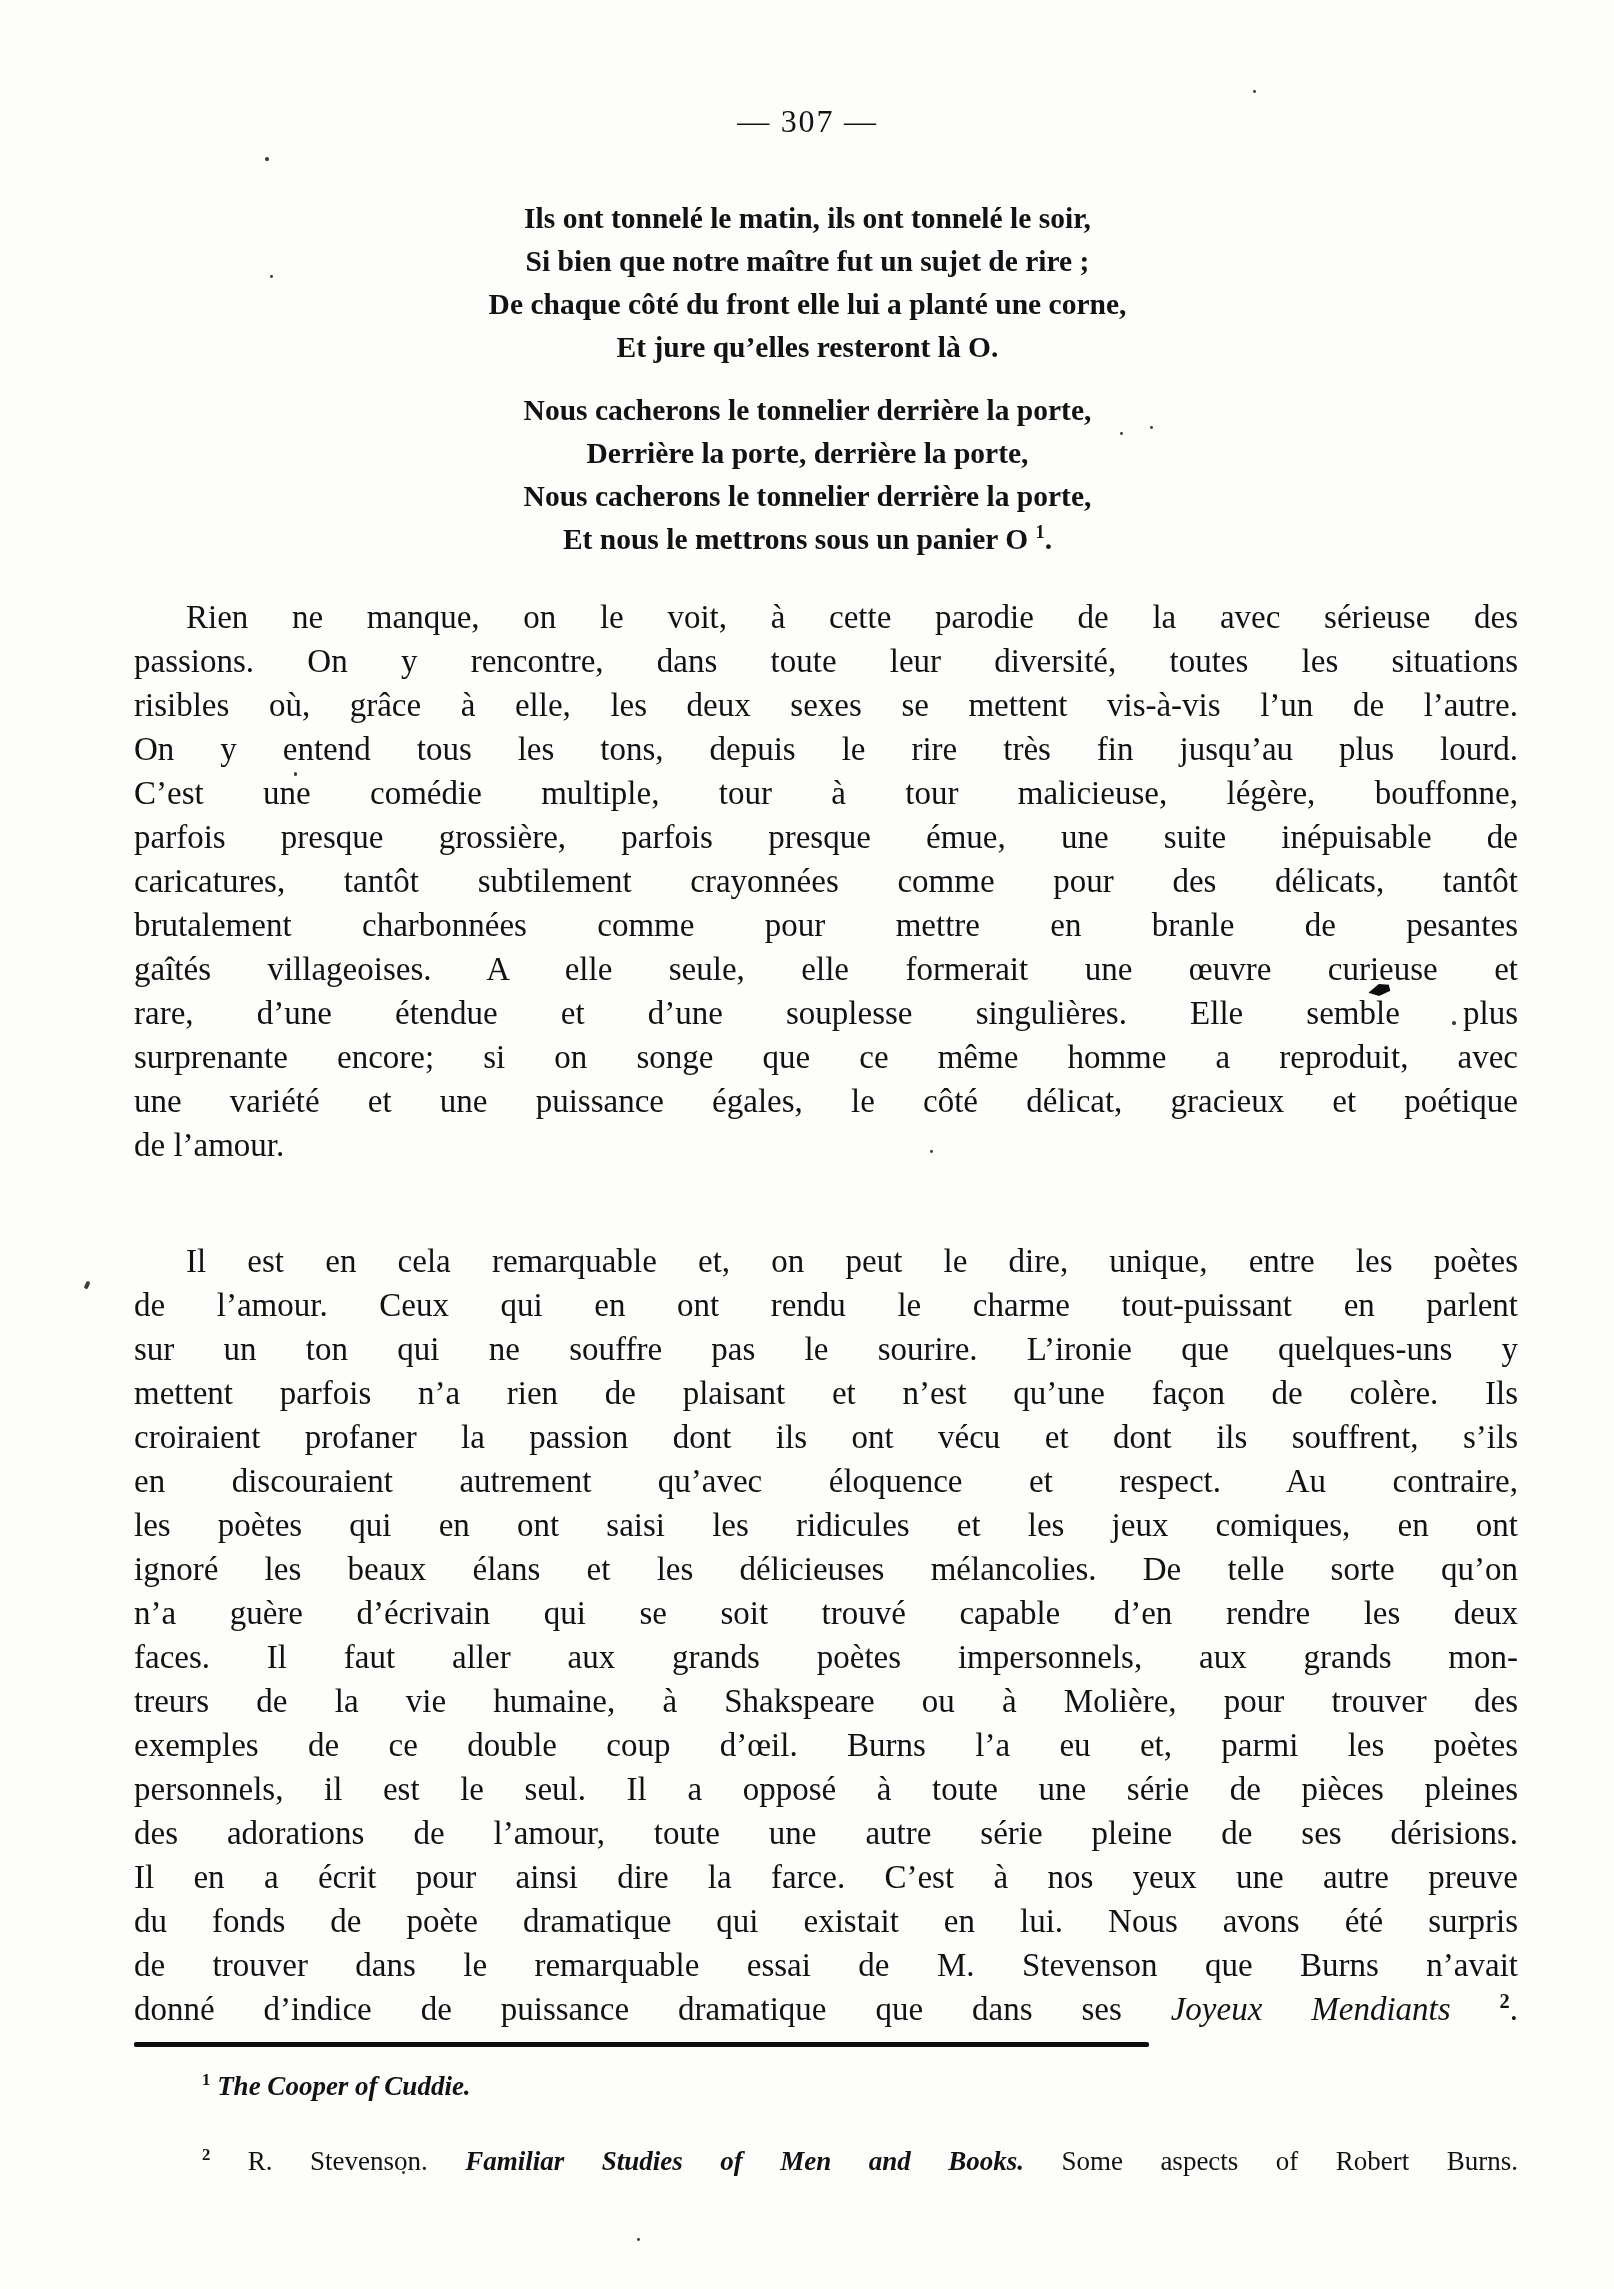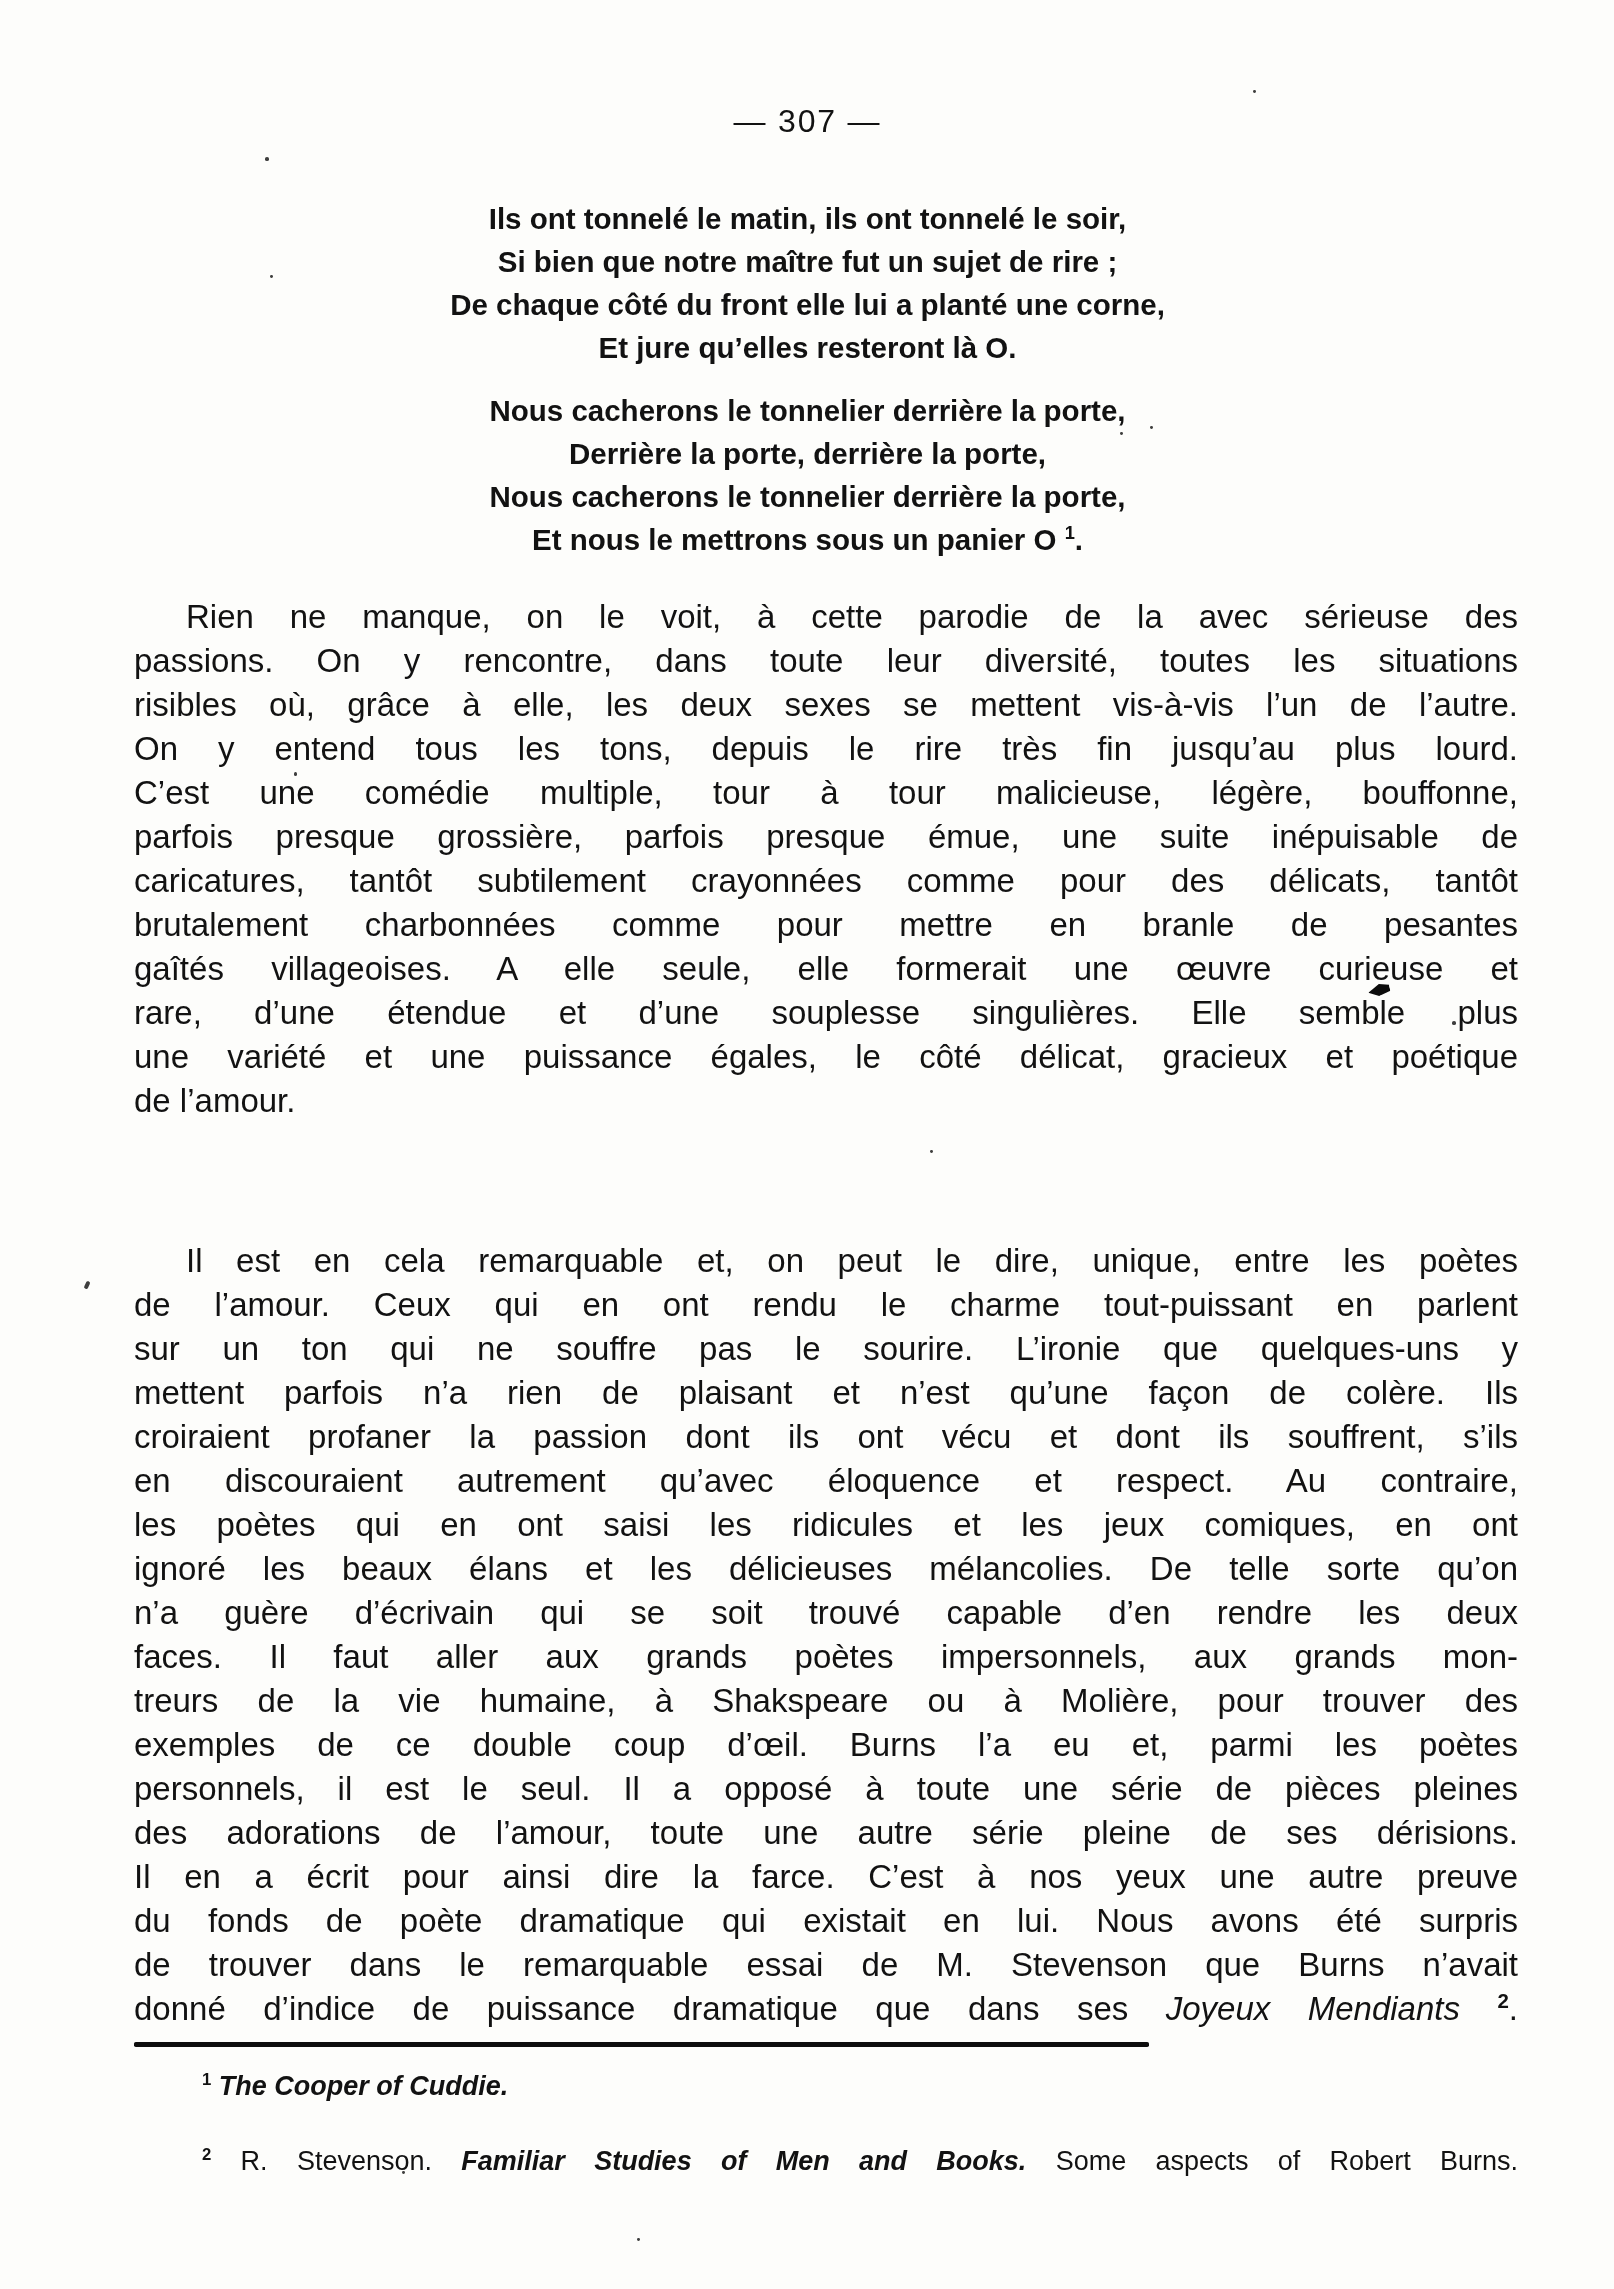--- a/index.html
+++ b/index.html
@@ -4,21 +4,21 @@
 <style>
   html, body { margin: 0; padding: 0; }
   body { background: #e8e8e4; }
   .page {
     position: relative;
     width: 1614px;
     height: 2290px;
     margin: 0 auto;
     background: #fdfdfb;
     color: #121212;
-    font-family: Liberation Sans, sans-serif;
+    font-family: Liberation Serif, serif;
     overflow: hidden;
   }
   .pagenum {
     position: absolute;
     top: 103px;
     left: 134px;
     width: 1347px;
     text-align: center;
     font-size: 32px;
     letter-spacing: 1.8px;
@@ -125,20 +125,21 @@
       <div class="jline">Rien ne manque, on le voit, à cette parodie de la avec sérieuse des</div>
       <div class="jline">passions. On y rencontre, dans toute leur diversité, toutes les situations</div>
       <div class="jline">risibles où, grâce à elle, les deux sexes se mettent vis-à-vis l’un de l’autre.</div>
       <div class="jline">On y entend tous les tons, depuis le rire très fin jusqu’au plus lourd.</div>
       <div class="jline">C’est une comédie multiple, tour à tour malicieuse, légère, bouffonne,</div>
       <div class="jline">parfois presque grossière, parfois presque émue, une suite inépuisable de</div>
       <div class="jline">caricatures, tantôt subtilement crayonnées comme pour des délicats, tantôt</div>
       <div class="jline">brutalement charbonnées comme pour mettre en branle de pesantes</div>
       <div class="jline">gaîtés villageoises. A elle seule, elle formerait une œuvre curieuse et</div>
       <div class="jline">rare, d’une étendue et d’une souplesse singulières. Elle semble plus</div>
+      <div class="jline">surprenante encore; si on songe que ce même homme a reproduit, avec</div>
       <div class="jline">une variété et une puissance égales, le côté délicat, gracieux et poétique</div>
       <div class="jline">de l’amour.</div>
     </div>
 
   <div class="para" id="para2">
       <div class="jline">Il est en cela remarquable et, on peut le dire, unique, entre les poètes</div>
       <div class="jline">de l’amour. Ceux qui en ont rendu le charme tout-puissant en parlent</div>
       <div class="jline">sur un ton qui ne souffre pas le sourire. L’ironie que quelques-uns y</div>
       <div class="jline">mettent parfois n’a rien de plaisant et n’est qu’une façon de colère. Ils</div>
       <div class="jline">croiraient profaner la passion dont ils ont vécu et dont ils souffrent, s’ils</div>

